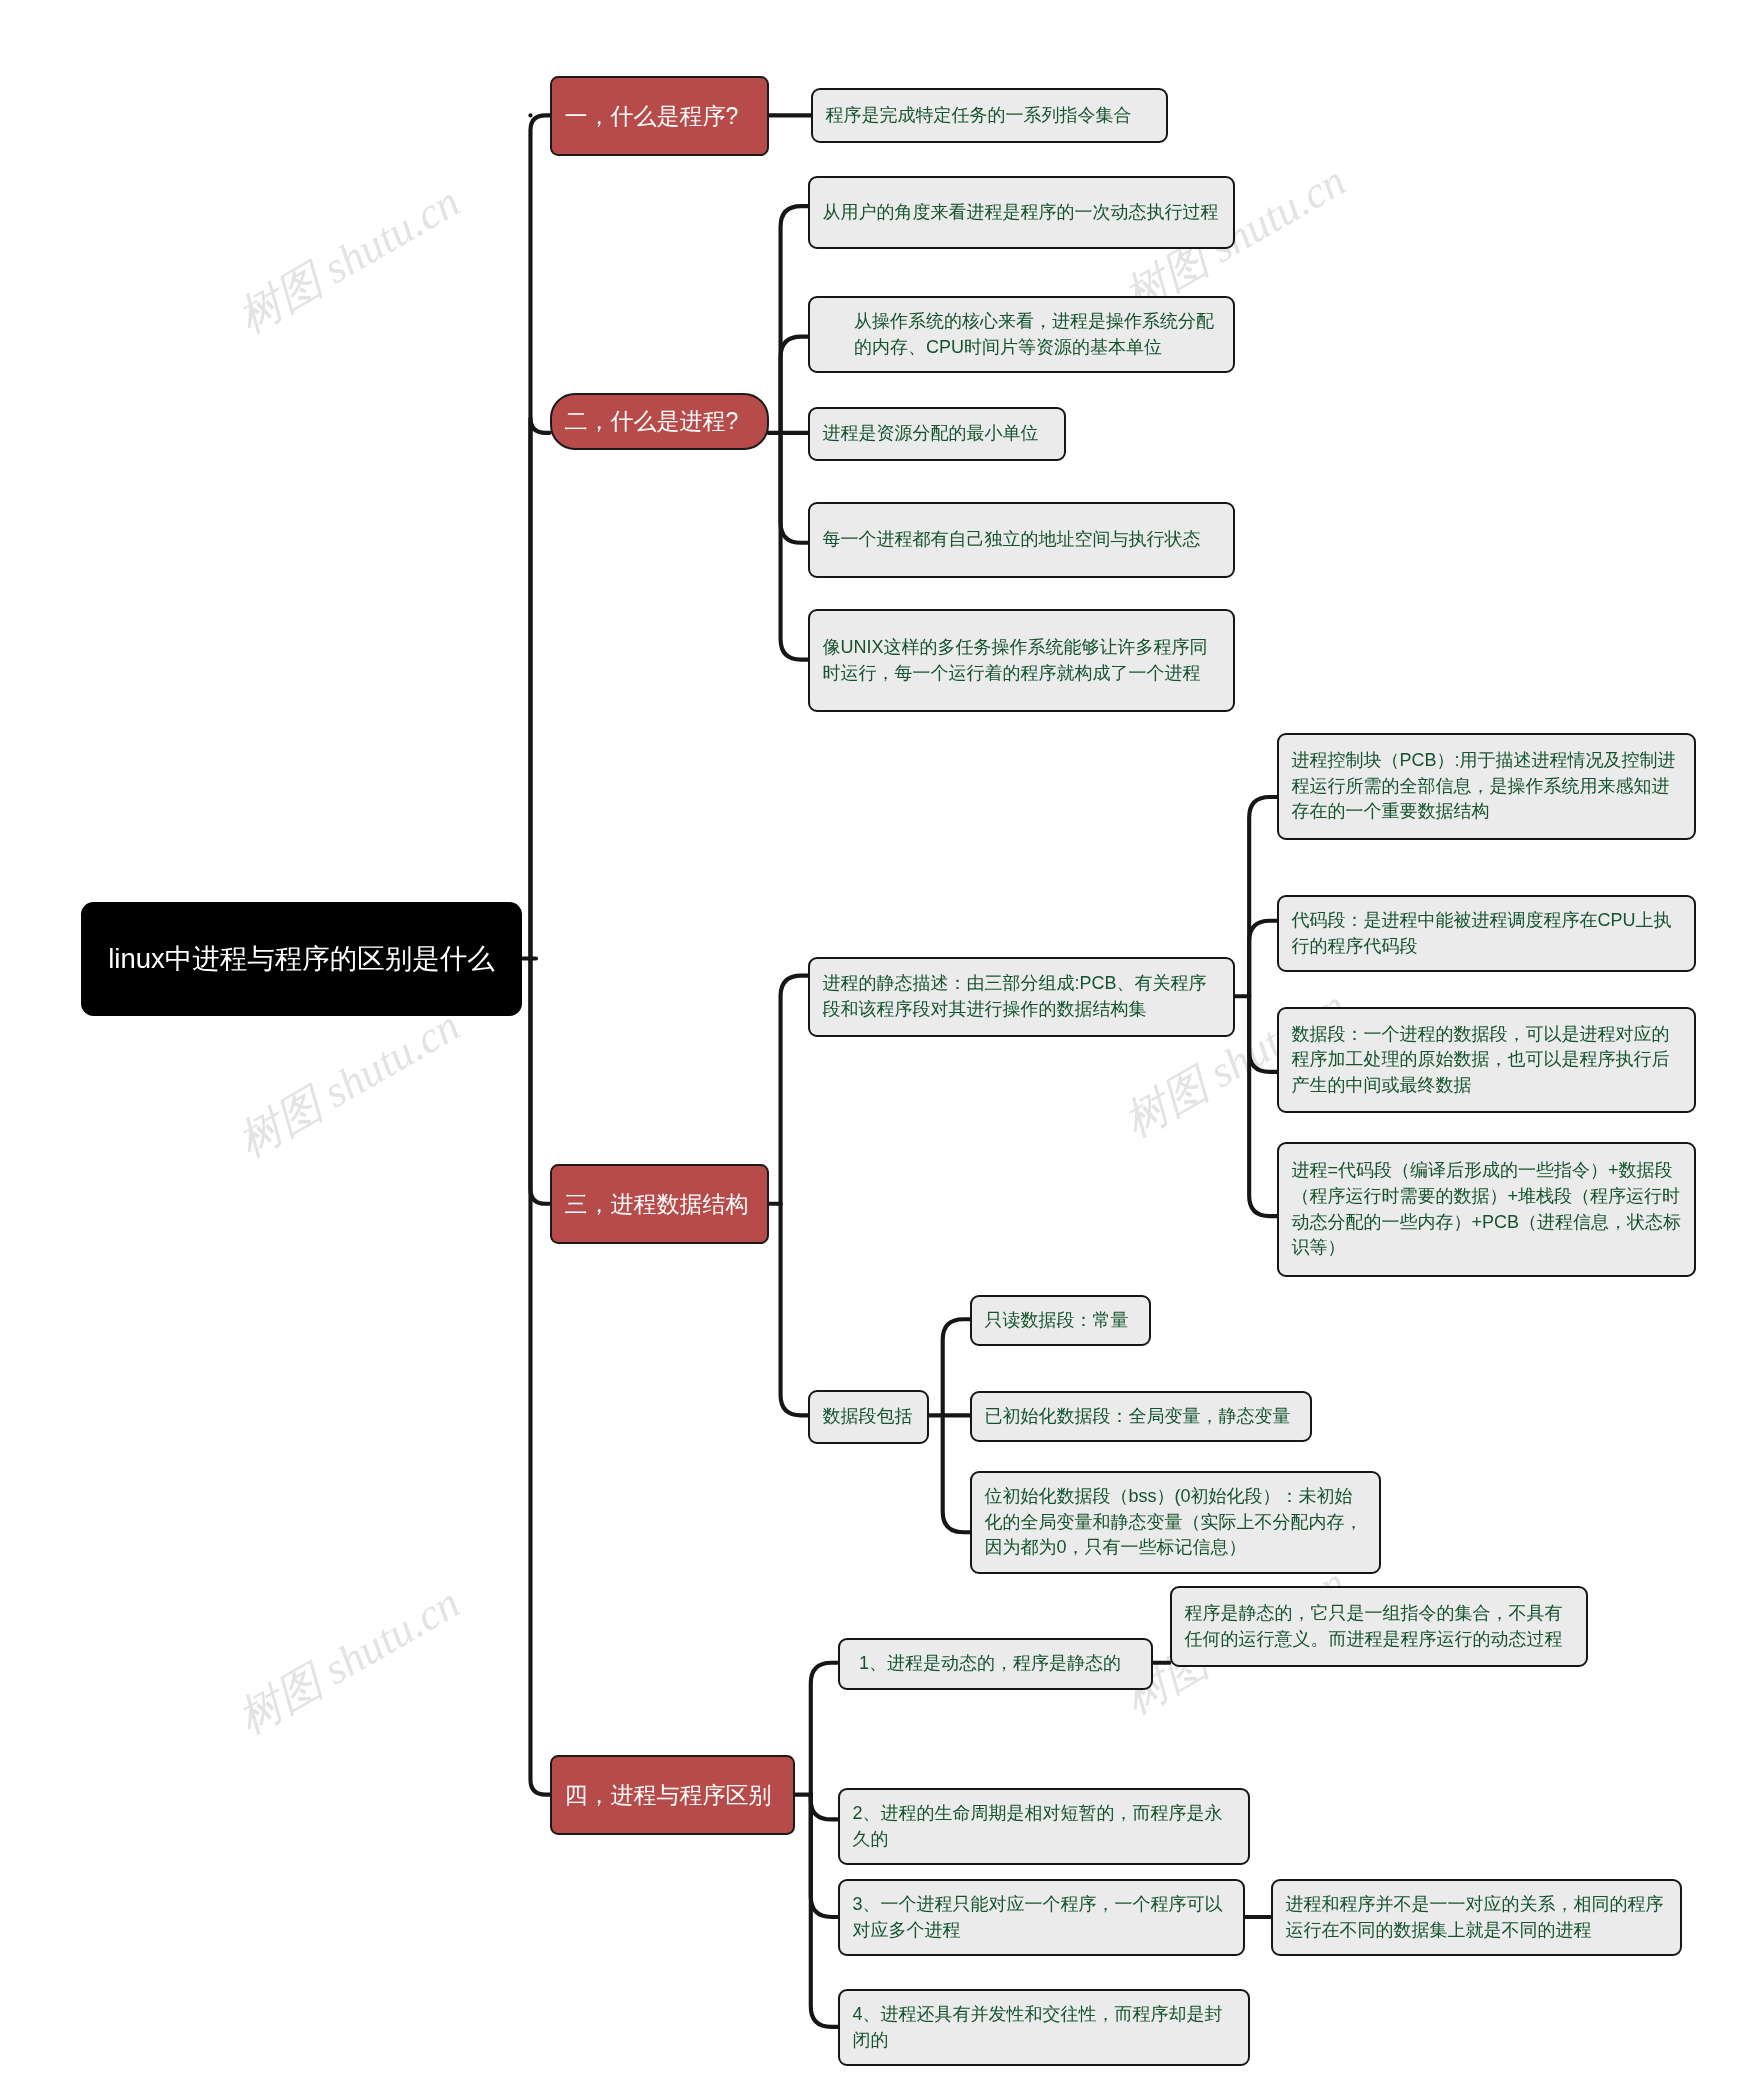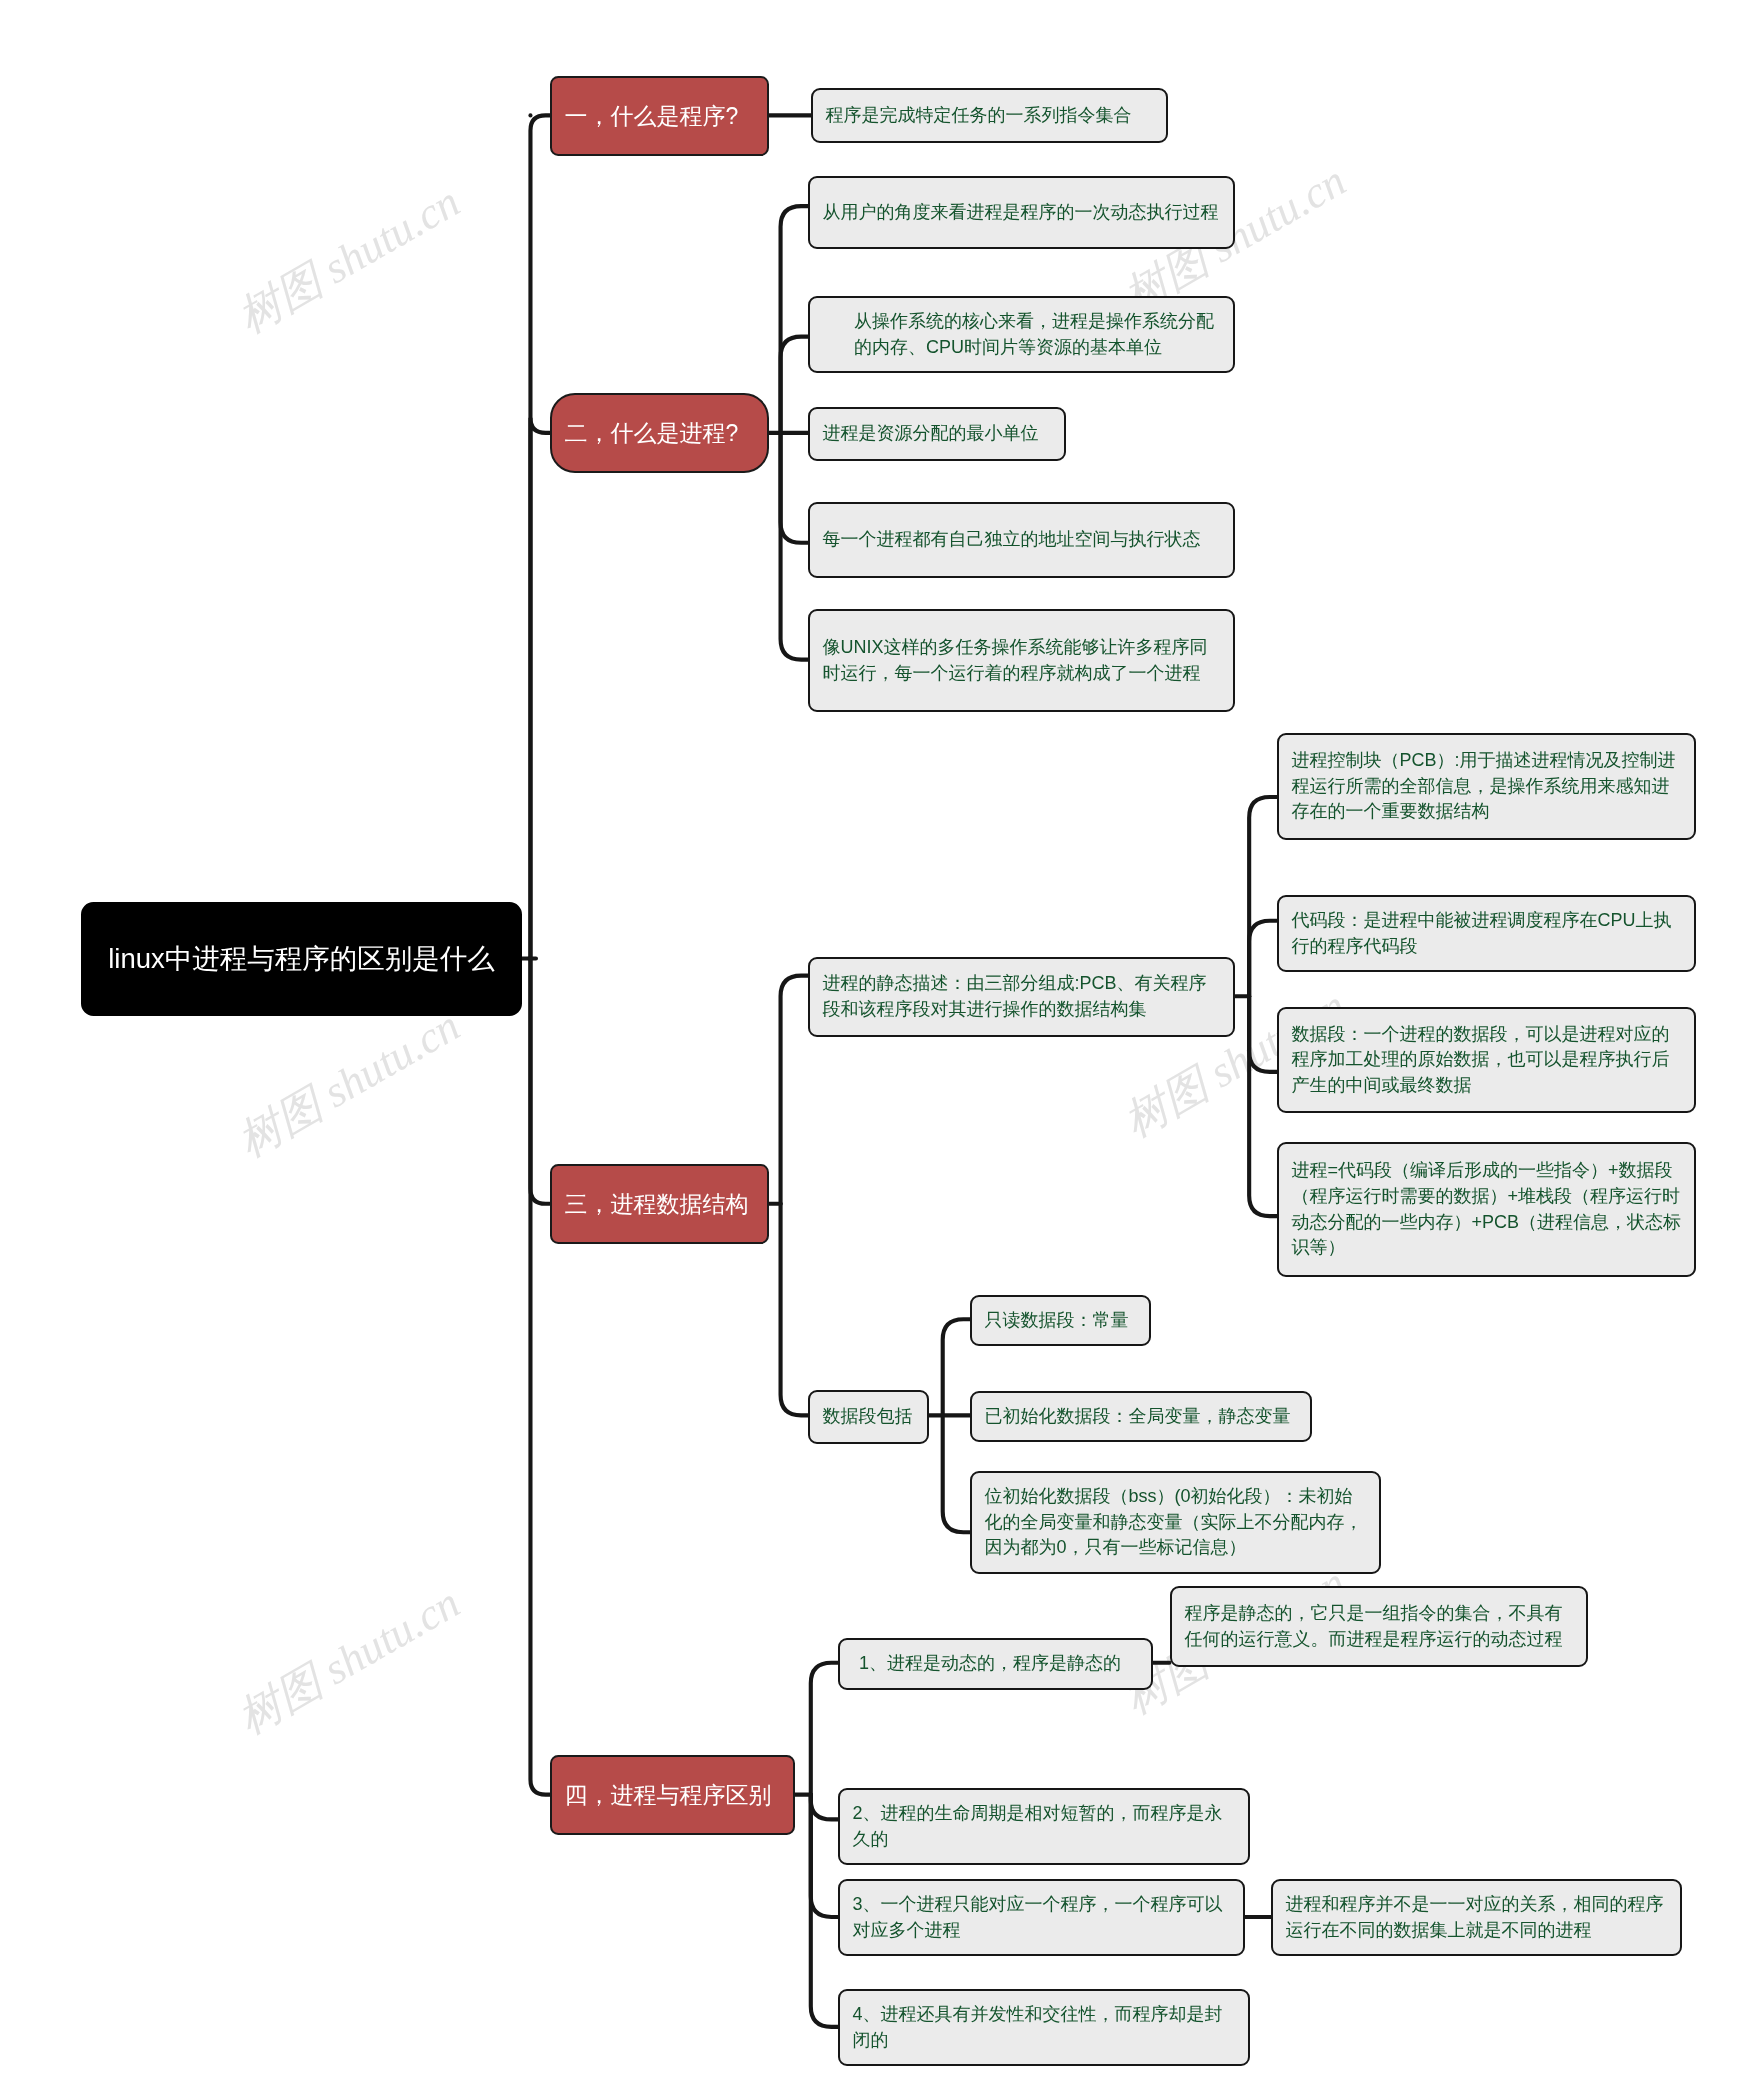--- a/index.html
+++ b/index.html
@@ -101,21 +101,21 @@
     <span>linux中进程与程序的区别是什么</span>
   </div>
 
   <div class="node lv1" style="left:550px;top:76px;width:219px;height:80px;">
     <span>一，什么是程序?</span>
   </div>
   <div class="node leaf" style="left:811px;top:88px;width:357px;height:55px;">
     <span>程序是完成特定任务的一系列指令集合</span>
   </div>
 
-  <div class="node lv1" style="left:550px;top:393px;width:219px;height:80px;border-radius:25px;">
+  <div class="node lv1" style="left:550px;top:393px;width:219px;height:57px;border-radius:25px;">
     <span>二，什么是进程?</span>
   </div>
   <div class="node leaf" style="left:808px;top:176px;width:427px;height:73px;">
     <span>从用户的角度来看进程是程序的一次动态执行过程</span>
   </div>
   <div class="node leaf" style="left:808px;top:296px;width:427px;height:77px;padding-left:44px;">
     <span>从操作系统的核心来看，进程是操作系统分配的内存、CPU时间片等资源的基本单位</span>
   </div>
   <div class="node leaf" style="left:808px;top:407px;width:258px;height:54px;">
     <span>进程是资源分配的最小单位</span>

